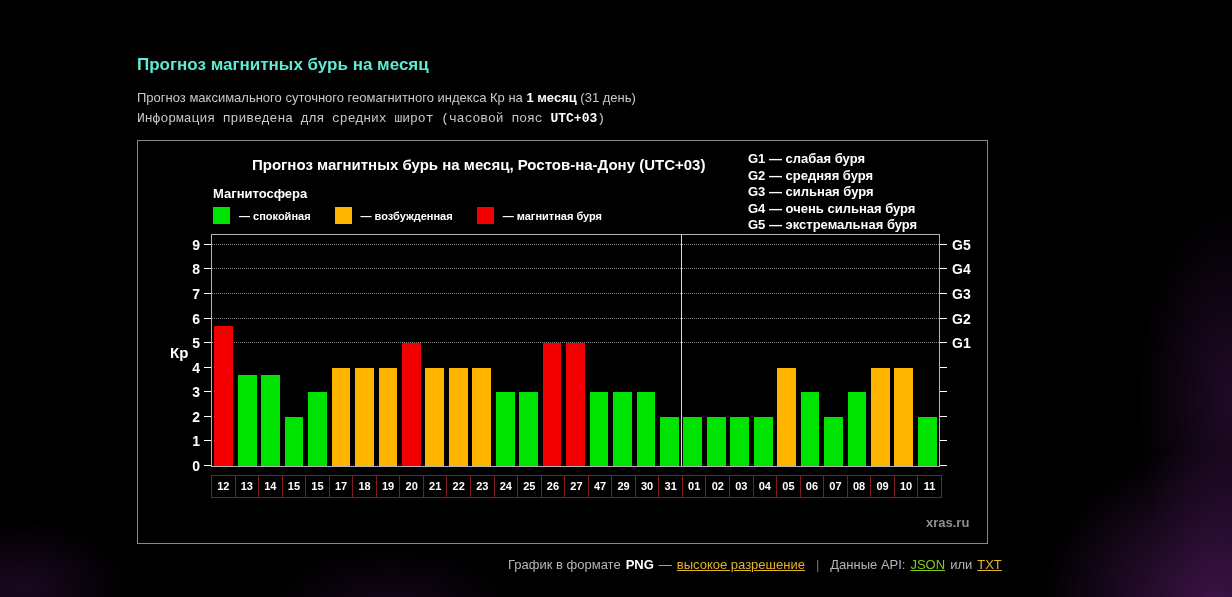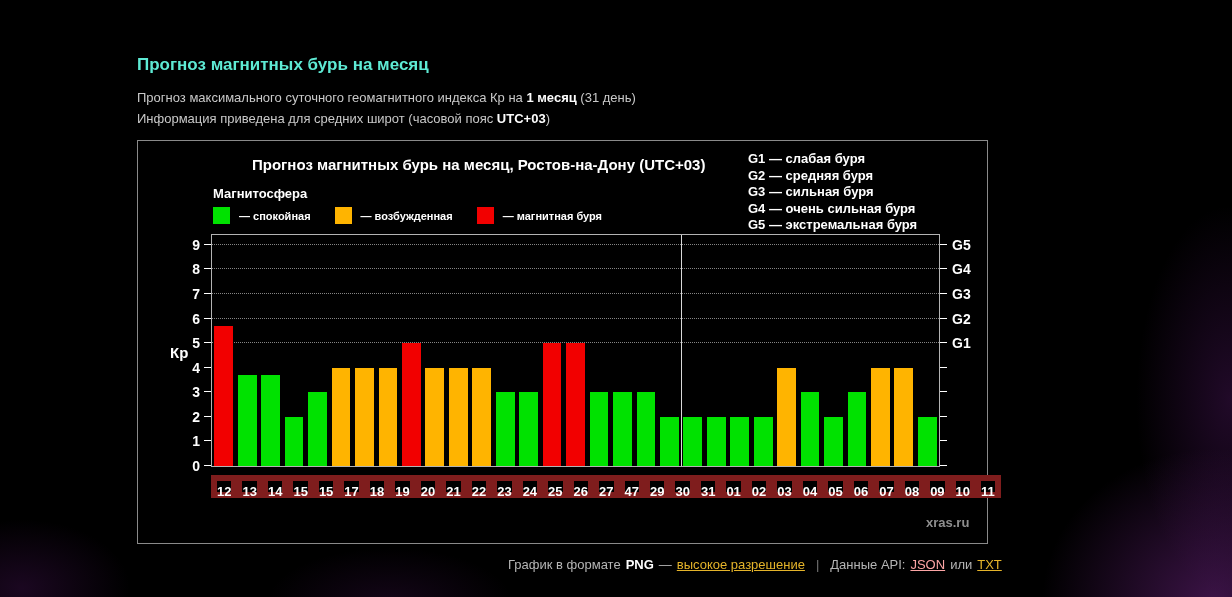--- a/index.html
+++ b/index.html
@@ -12,21 +12,21 @@
       radial-gradient(240px 210px at 1215px 600px, rgba(118,38,140,.50), rgba(0,0,0,0) 72%),
       radial-gradient(130px 270px at 1230px 400px, rgba(96,28,118,.34), rgba(0,0,0,0) 72%),
       radial-gradient(150px 95px at 22px 588px, rgba(88,24,108,.30), rgba(0,0,0,0) 72%),
       radial-gradient(170px 75px at 390px 602px, rgba(88,24,108,.22), rgba(0,0,0,0) 72%),
       #000;
   }
   .page-title { position:absolute; left:137px; top:55px; font-size:17px; font-weight:bold; color:#5eead4; }
   .subtitle { position:absolute; left:137px; font-size:13px; color:#c9c9c9; }
   .subtitle b { color:#fdfdfd; }
   .sub1 { top:90px; }
-  .sub2 { top:111px; }
+  .sub2 { top:111px;font-family:Liberation Mono, monospace; }
 
   .chart-box {
     position:absolute; left:137px; top:140px; width:851px; height:404px;
     border:1px solid #8a8a8a; background:#000; color:#fff;
   }
   .chart-title { position:absolute; left:75px; top:15px; font-size:15px; font-weight:bold;margin-left:39px; }
   .legend-title { position:absolute; left:75px; top:45px; font-size:13px; font-weight:bold; }
   .legend-row { position:absolute; left:75px; top:66px; display:flex; gap:24px; }
   .legend-item { display:flex; align-items:center; font-size:11px; font-weight:bold; }
   .legend-swatch { width:17px; height:17px; margin-right:9px; display:inline-block; }
@@ -40,22 +40,22 @@
   .bar { width:80%; }
   .tick { position:absolute; height:1px; width:7px; background:#fff; }
   .tick-left { left:-8px; }
   .tick-right { right:-8px; }
   .ytick-label { position:absolute; right:calc(100% + 12px); font-size:14px; font-weight:bold; transform:translateY(50%); }
   .gtick-label { position:absolute; left:calc(100% + 13px); font-size:14px; font-weight:bold; transform:translateY(50%); }
   .kp-label { position:absolute; left:32px; top:203px; font-size:15px; font-weight:bold; }
 
   .date-strip { position:absolute; left:73px; top:334px; width:731px; height:23px; display:flex; }
   .date-cell {
-    flex:1 1 0; border:6px solid #7f1d1d; margin-left:-1px; background:#000;
-    color:#fff; font-size:13px; font-weight:bold; text-align:center; line-height:21px;
+    flex:1 1 0; border:1px solid #7f1d1d; margin-left:-1px; background:#000;
+    color:#fff; font-size:11px; font-weight:bold; text-align:center; line-height:21px;
   }
   .date-cell:first-child { margin-left:0; }
 
   .month-labels { position:absolute; left:73px; top:363px; width:731px; height:18px; }
   .month-label { position:absolute; transform:translateX(-50%); font-size:15px; font-weight:bold; white-space:nowrap; }
   .watermark { position:absolute; left:788px; top:374px; font-size:13px; color:#8f8f8f; font-weight:bold; }
 
   .footer { position:absolute; left:508px; top:557px; display:flex; align-items:center; gap:5px; font-size:13px; color:#b5b5b5; white-space:nowrap; }
   .footer .strong { color:#fff; font-weight:bold; }
   .footer .sep { color:#777; margin:0 6px; }
@@ -274,16 +274,16 @@
   <div class="watermark">xras.ru</div>
 </div>
 
 <div class="footer">
   <span>График в формате</span>
   <span class="strong">PNG</span>
   <span>—</span>
   <a style="color: rgb(229, 180, 42);">высокое разрешение</a>
   <span class="sep">|</span>
   <span>Данные API:</span>
-  <a style="color: #fca5a5;">JSON</a>
+  <a style="color: #84cc16;">JSON</a>
   <span>или</span>
   <a style="color: rgb(229, 180, 42);">TXT</a>
 </div>
 
 </body></html>

